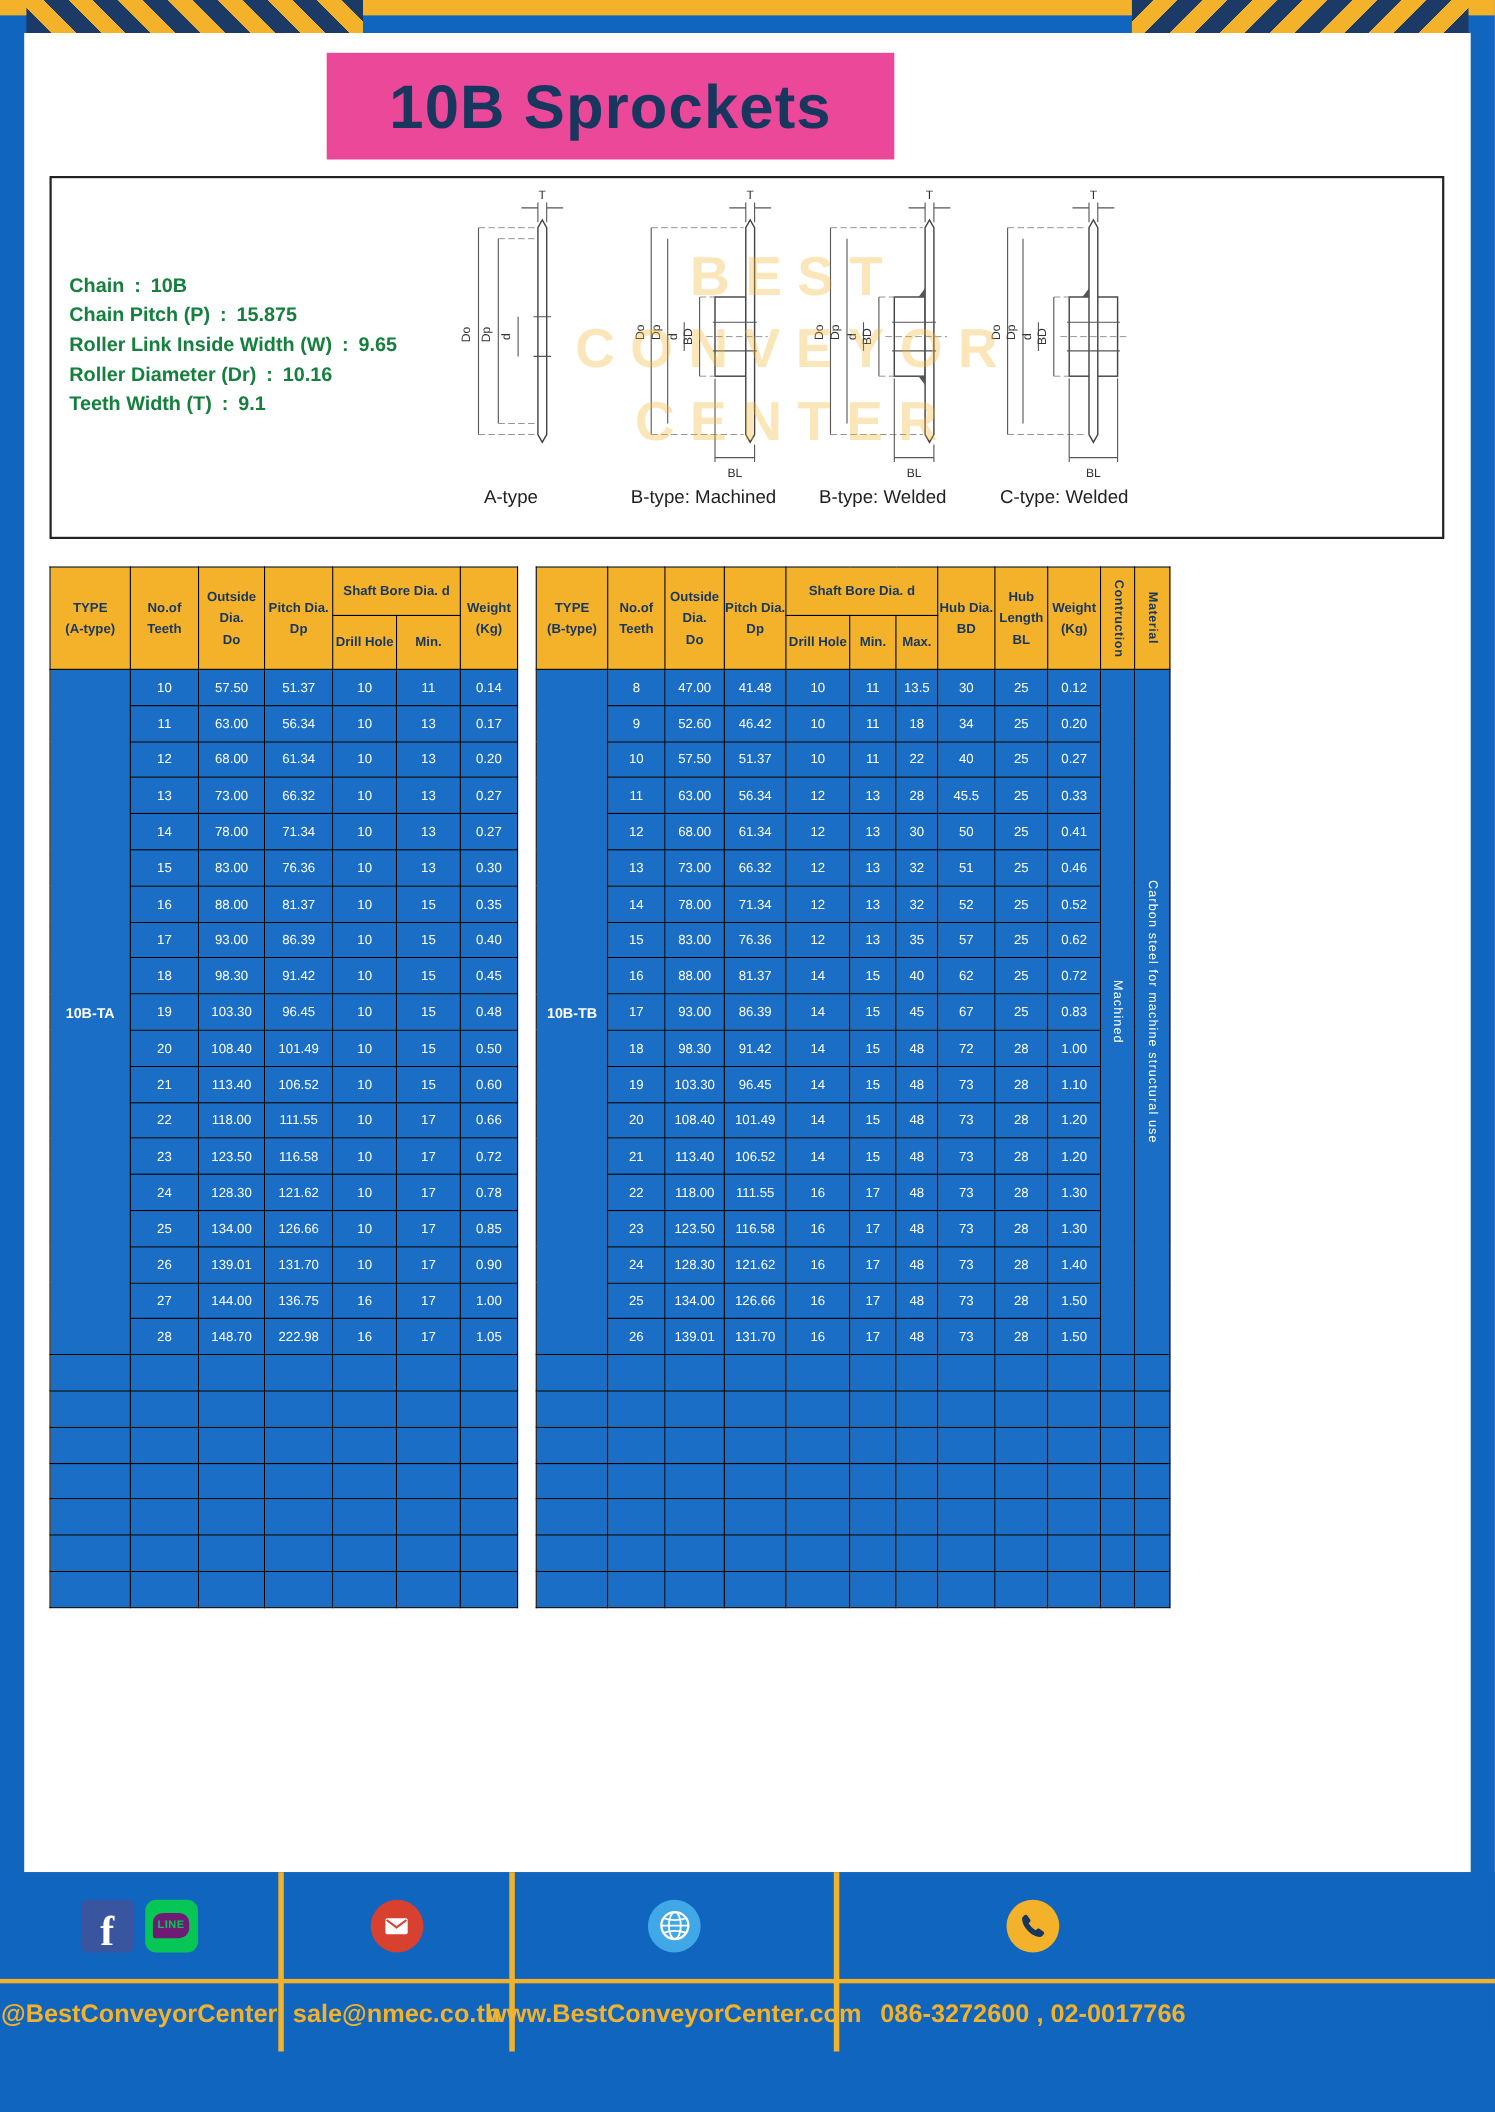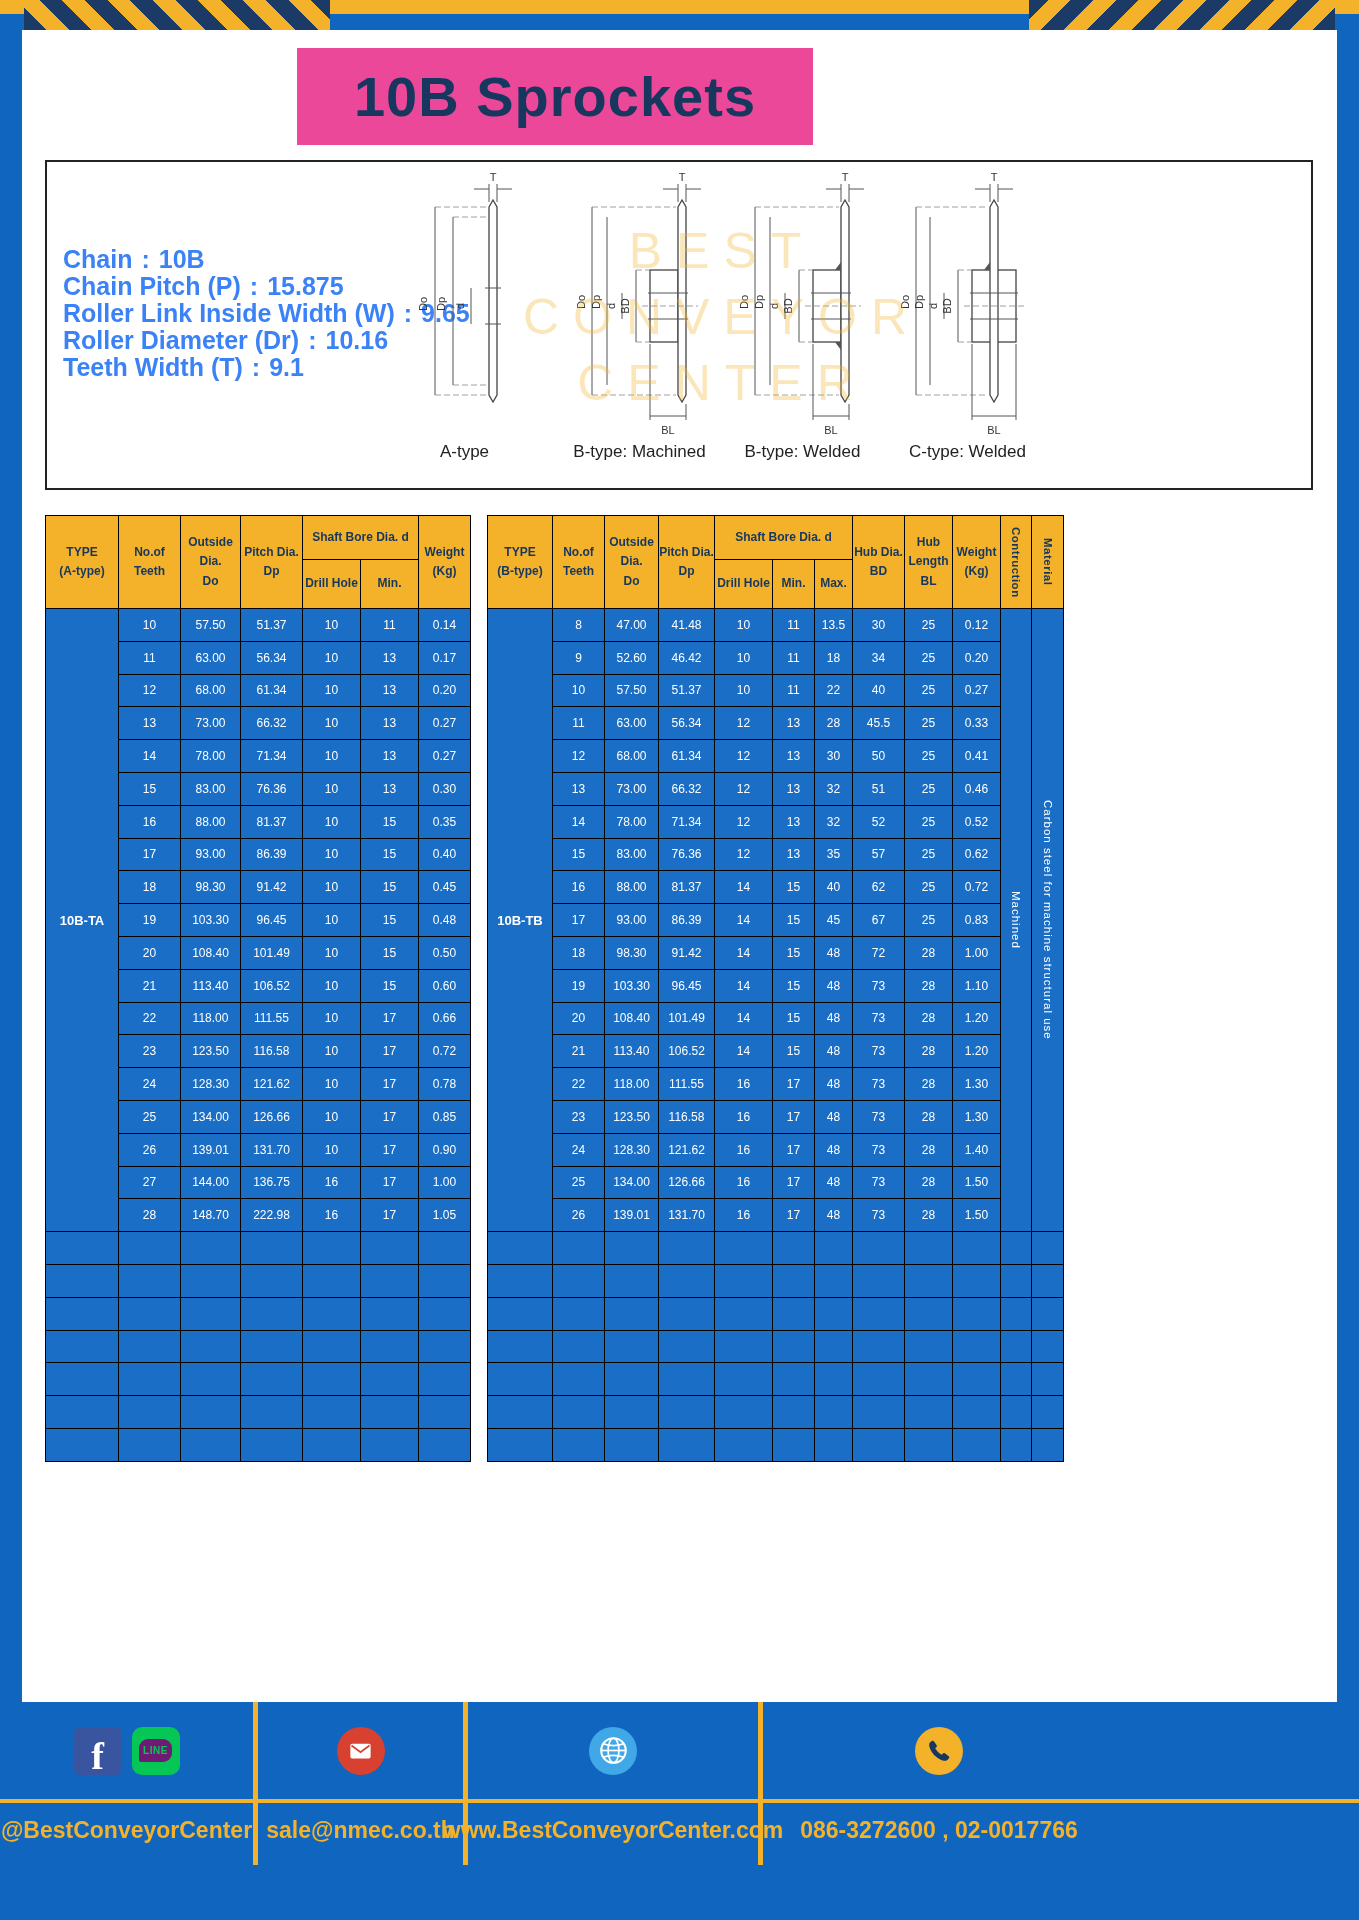--- a/index.html
+++ b/index.html
@@ -15,25 +15,25 @@
 
   
   .content{position:absolute;left:22px;top:30px;width:1315px;height:1672px;background:#fff;}
 
   .title-banner{position:absolute;left:275px;top:18px;width:516px;height:97px;background:#ec4899;
                 display:flex;align-items:center;justify-content:center;}
   .title-banner h1{margin:0;font-size:56px;font-weight:bold;color:#17375e;letter-spacing:1px;}
 
   
   .diagram-panel{position:absolute;left:23px;top:130px;width:1268px;height:330px;border:2px solid #222;background:#fff;}
-  .specs{position:absolute;left:16px;top:84px;color:#3b82f6;font-weight:bold;font-size:25px;}
+  .specs{position:absolute;left:16px;top:84px;color:#15803d;font-weight:bold;font-size:18px;}
   .spec-row{height:27px;line-height:27px;white-space:nowrap;}
   .spec-colon{margin:0 9px;}
   .watermark{position:absolute;left:420px;top:56px;width:510px;text-align:center;
-             color:rgba(242,178,42,0.33);font-weight:normal;font-size:50px;line-height:66px;
+             color:rgba(242,178,42,0.33);font-weight:bold;font-size:50px;line-height:66px;
              letter-spacing:14px;pointer-events:none;z-index:3;}
   figure.diagram{position:absolute;top:10px;width:175px;margin:0;text-align:center;}
   figure.diagram svg{display:block;margin:0 auto;}
   figure.diagram figcaption{font-size:17px;color:#222;margin-top:2px;}
   .dg-line{stroke:#555;stroke-width:1;fill:none;}
   .dg-shape{stroke:#444;stroke-width:1.3;fill:#fff;}
   .dg-weld{fill:#555;}
   .dg-dash{stroke:#888;stroke-width:0.8;stroke-dasharray:6 3;fill:none;}
   svg text{font-size:11px;fill:#333;font-family:"Liberation Sans",sans-serif;}
 

